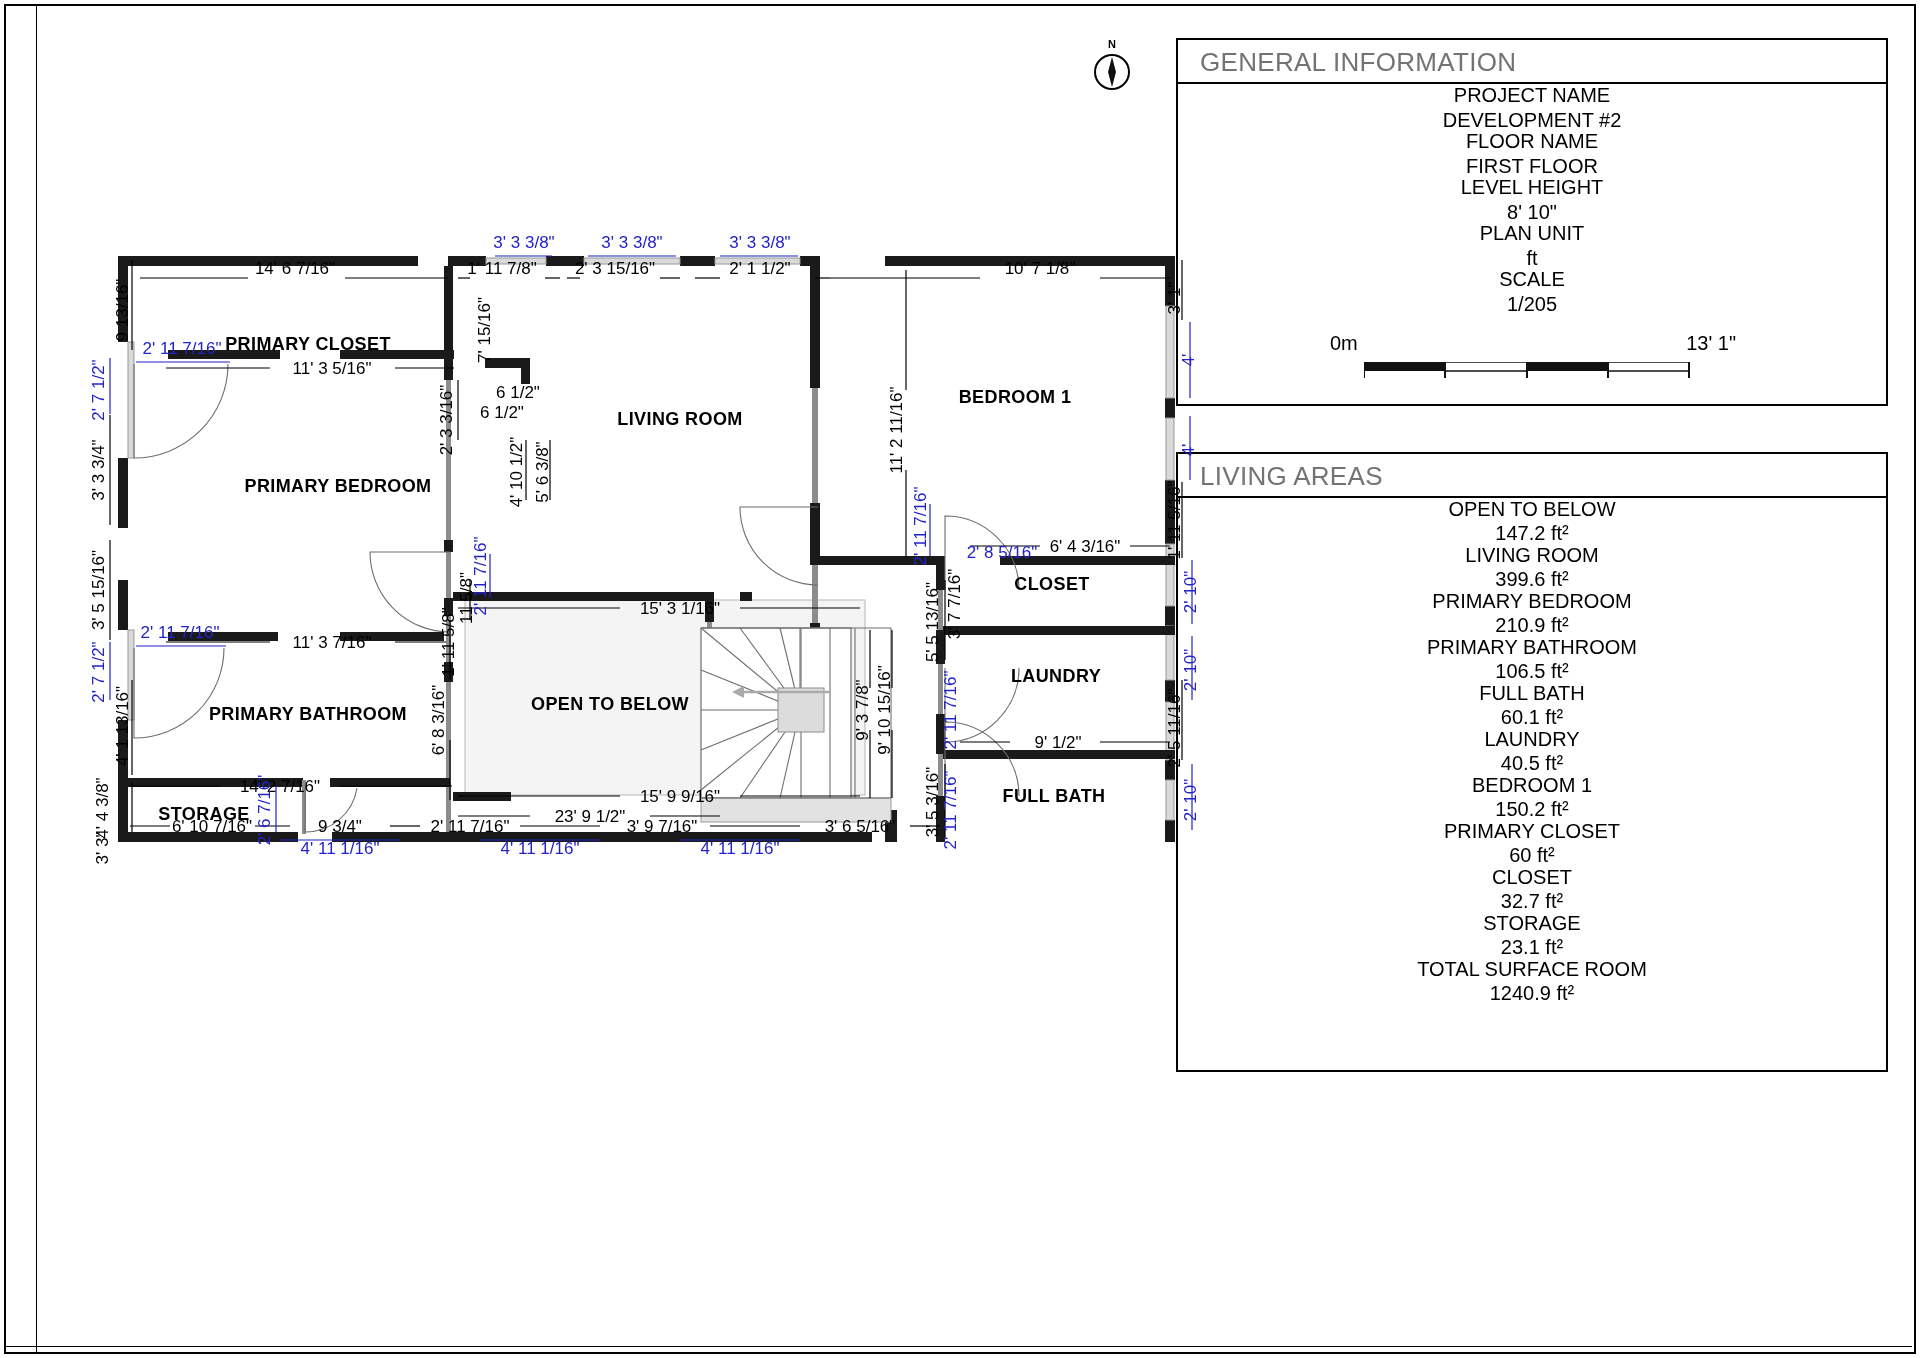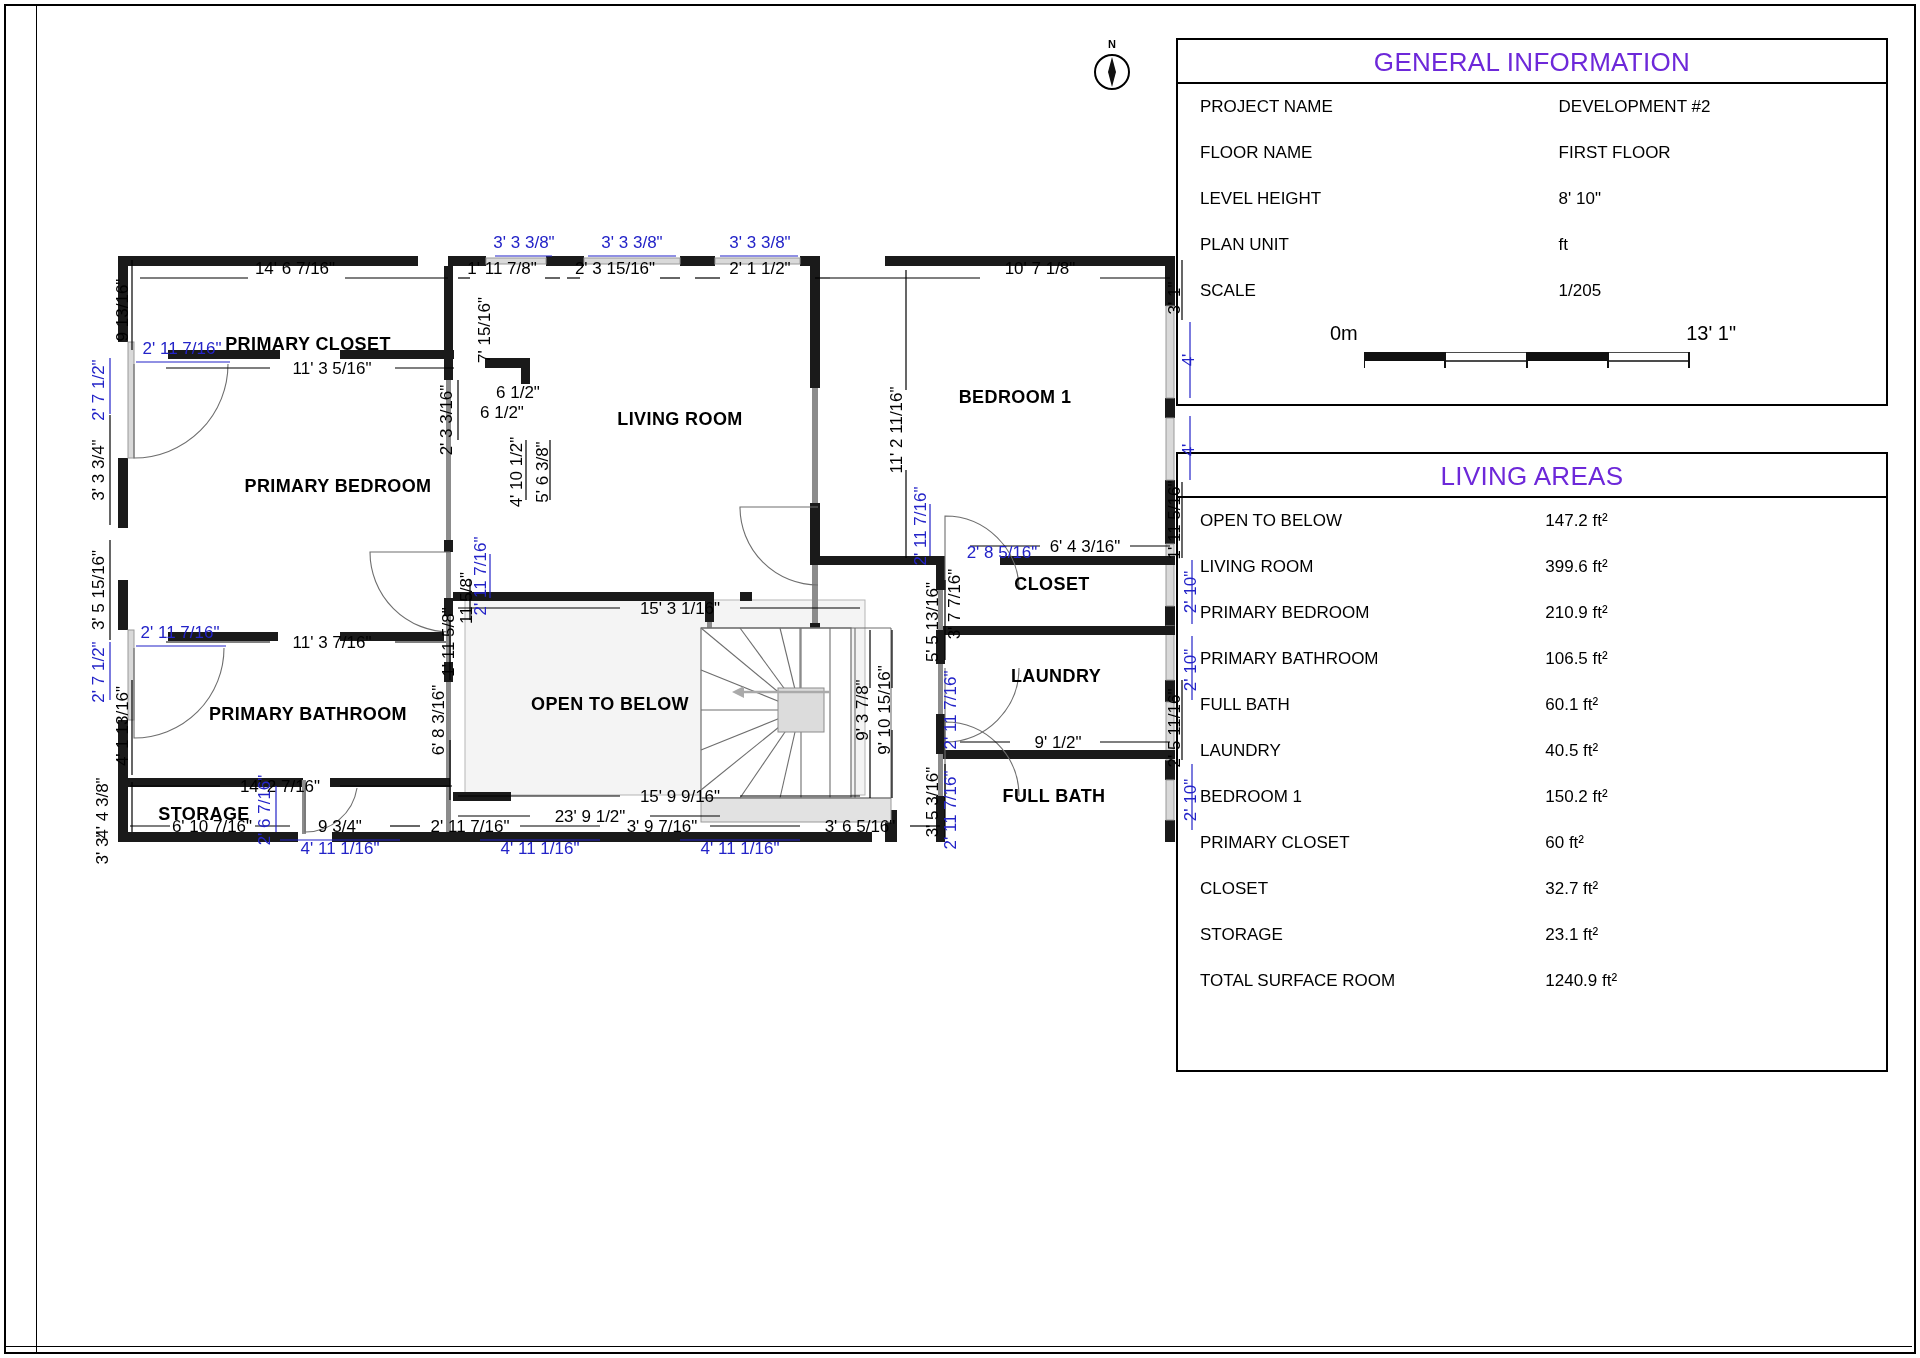--- a/index.html
+++ b/index.html
@@ -45,41 +45,42 @@
   }
 
   
   .tbl {
     position: absolute;
     border: 2px solid #000;
     background: #fff;
   }
   .tbl .tbl-title {
     height: 44px; line-height: 44px;
-    text-align: center;
+    text-align: left;
     font-size: 26px; letter-spacing: .3px;
     border-bottom: 2px solid #000;
-    color: #6d28d9;
+    color: #737373;
+    padding-left: 22px;
   }
   .tbl .row {
     display: flex;
     height: 46px; align-items: center;
     padding: 0 22px;
-    font-size: 17px; color: #000;
+    font-size: 20px; color: #000; flex-direction: column;
   }
   .tbl .row .k { flex: 0 0 54%; }
   .tbl .row .v { flex: 1 1 auto; }
 
   #general-info { left: 1176px; top: 38px; width: 712px; height: 368px; }
   #living-areas { left: 1176px; top: 452px; width: 712px; height: 620px; }
   #living-areas .row .k { flex: 0 0 52%; }
 
   
   .scalebar-wrap {
-    position: relative; height: 76px; margin-top: 4px;
+    position: relative; height: 76px; margin-top: 14px;
   }
   .scalebar-wrap .lbl-left {
     position: absolute; left: 152px; top: 4px; font-size: 20px; color:#000;
   }
   .scalebar-wrap .lbl-right {
     position: absolute; right: 150px; top: 4px; font-size: 20px; color:#000;
   }
   .scalebar {
     position: absolute; left: 186px; top: 34px; width: 326px; height: 16px;
   }

